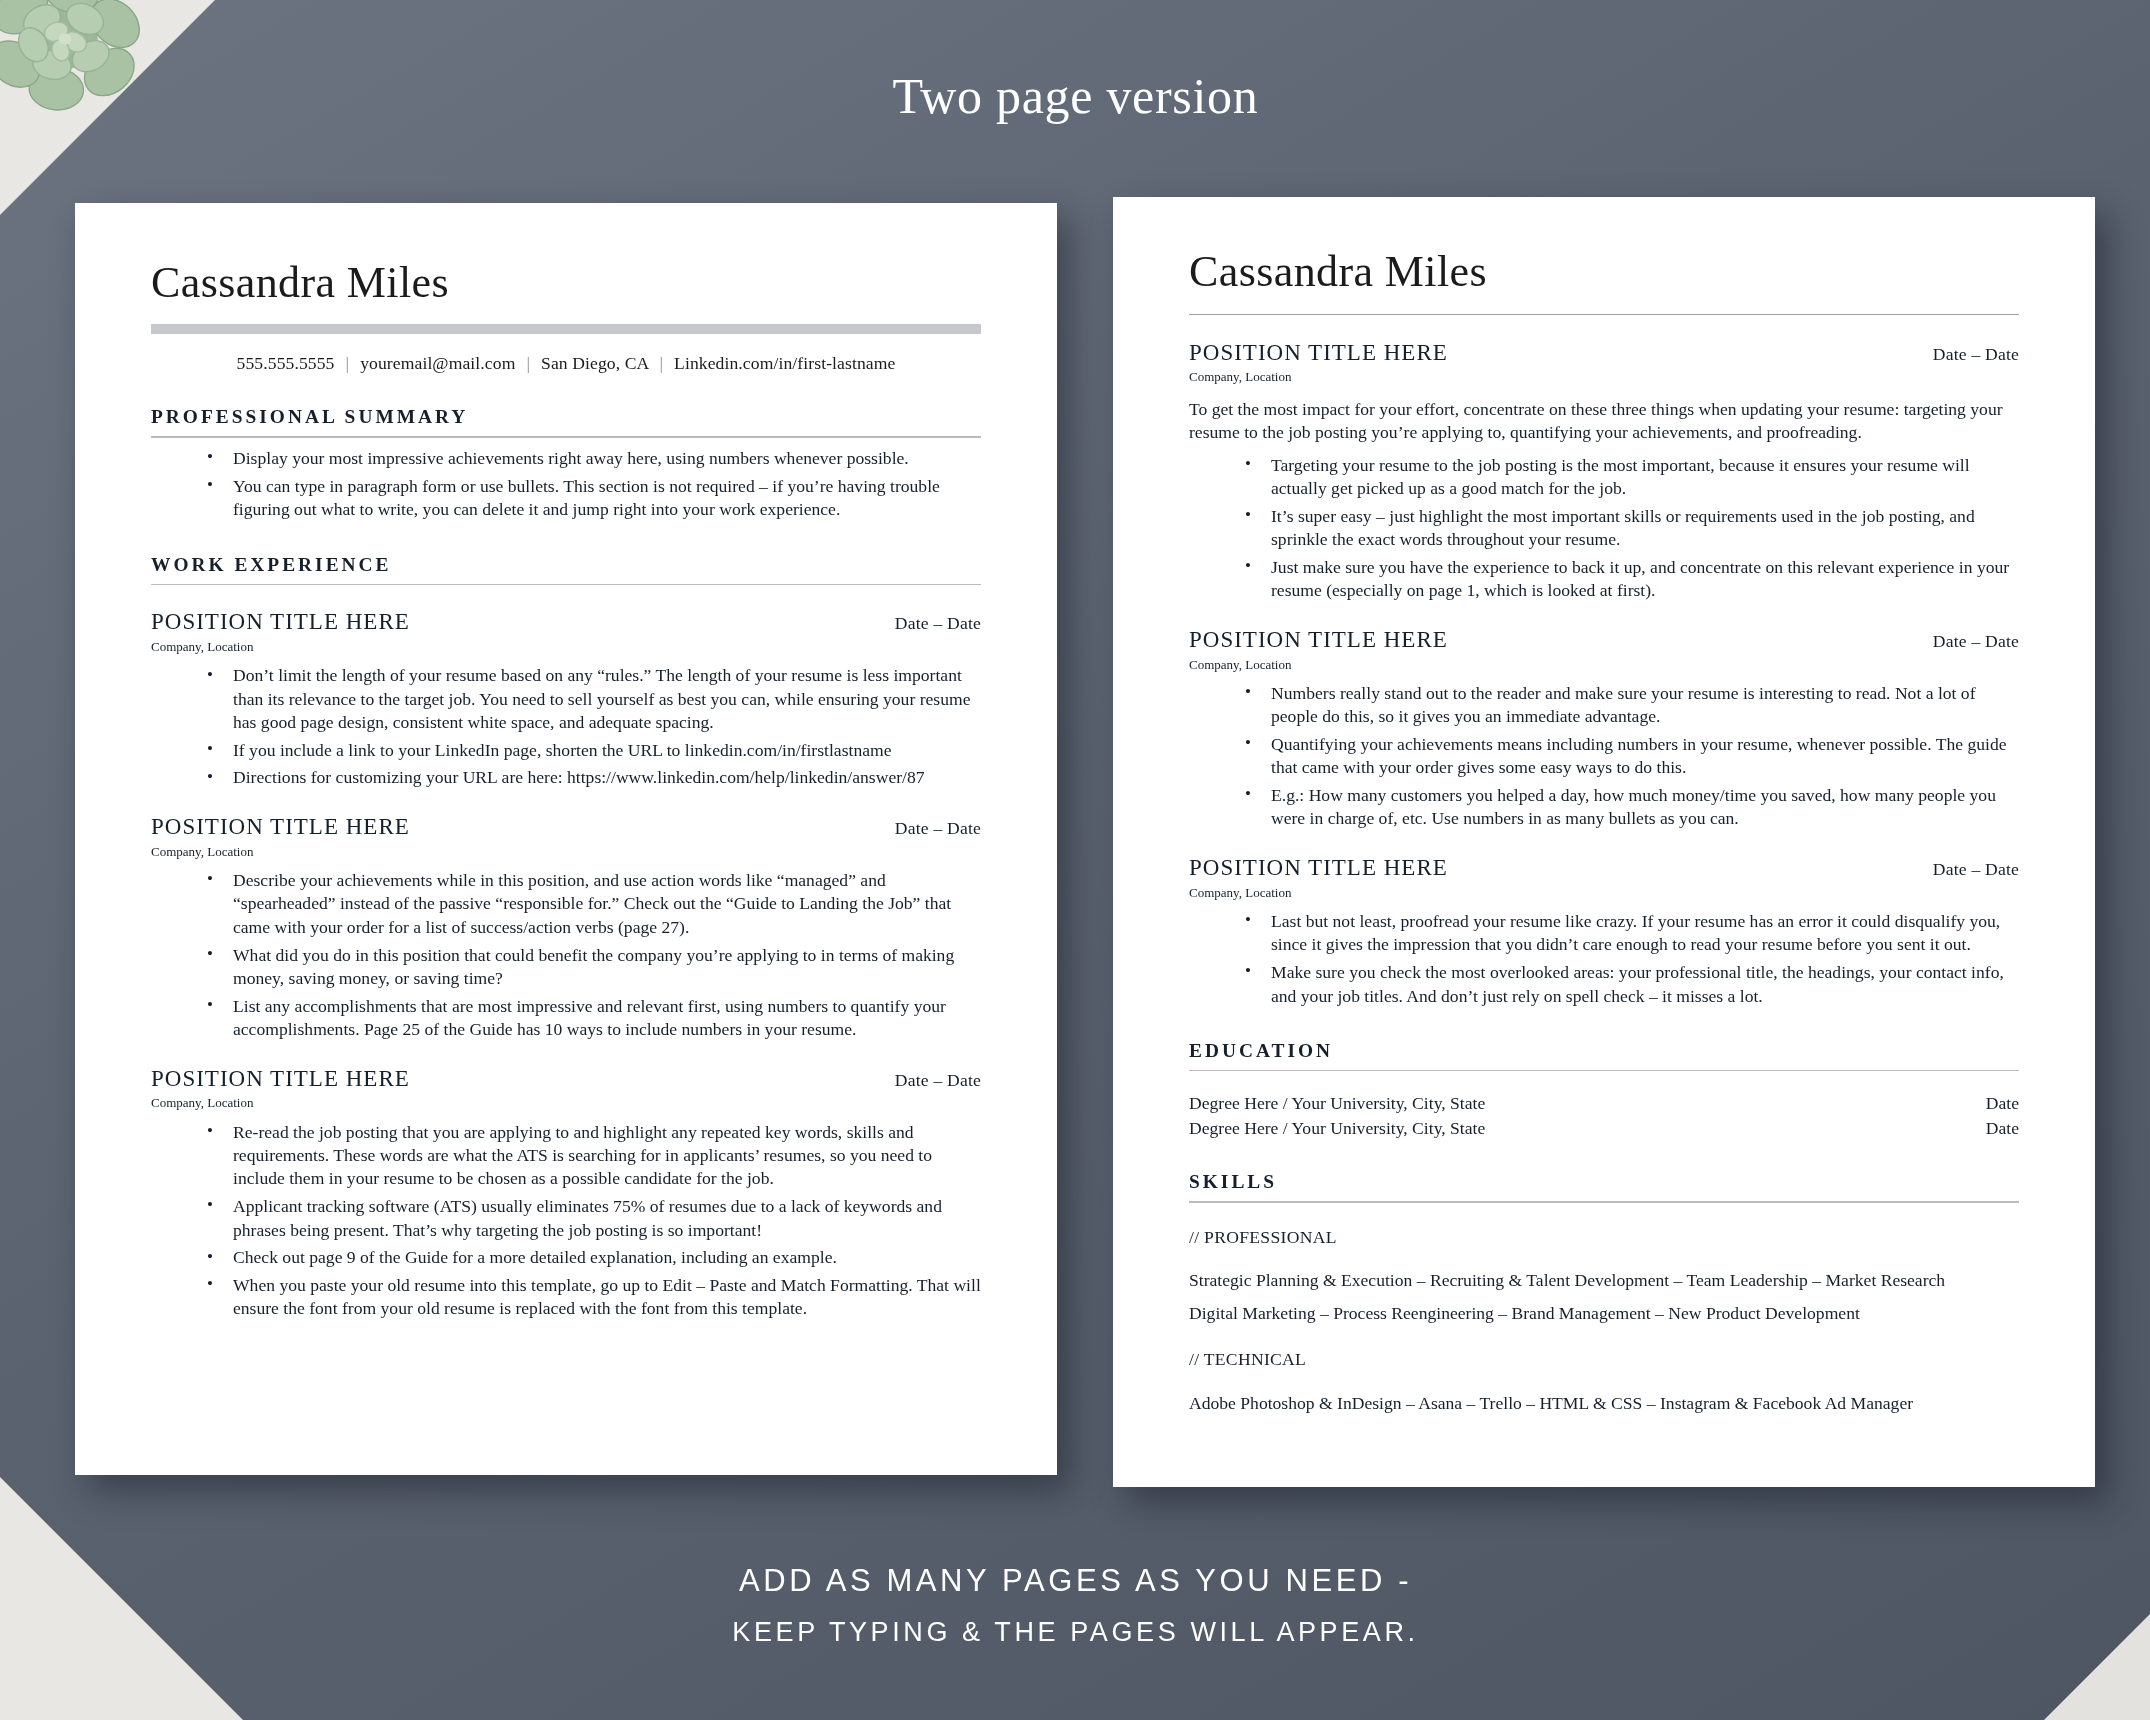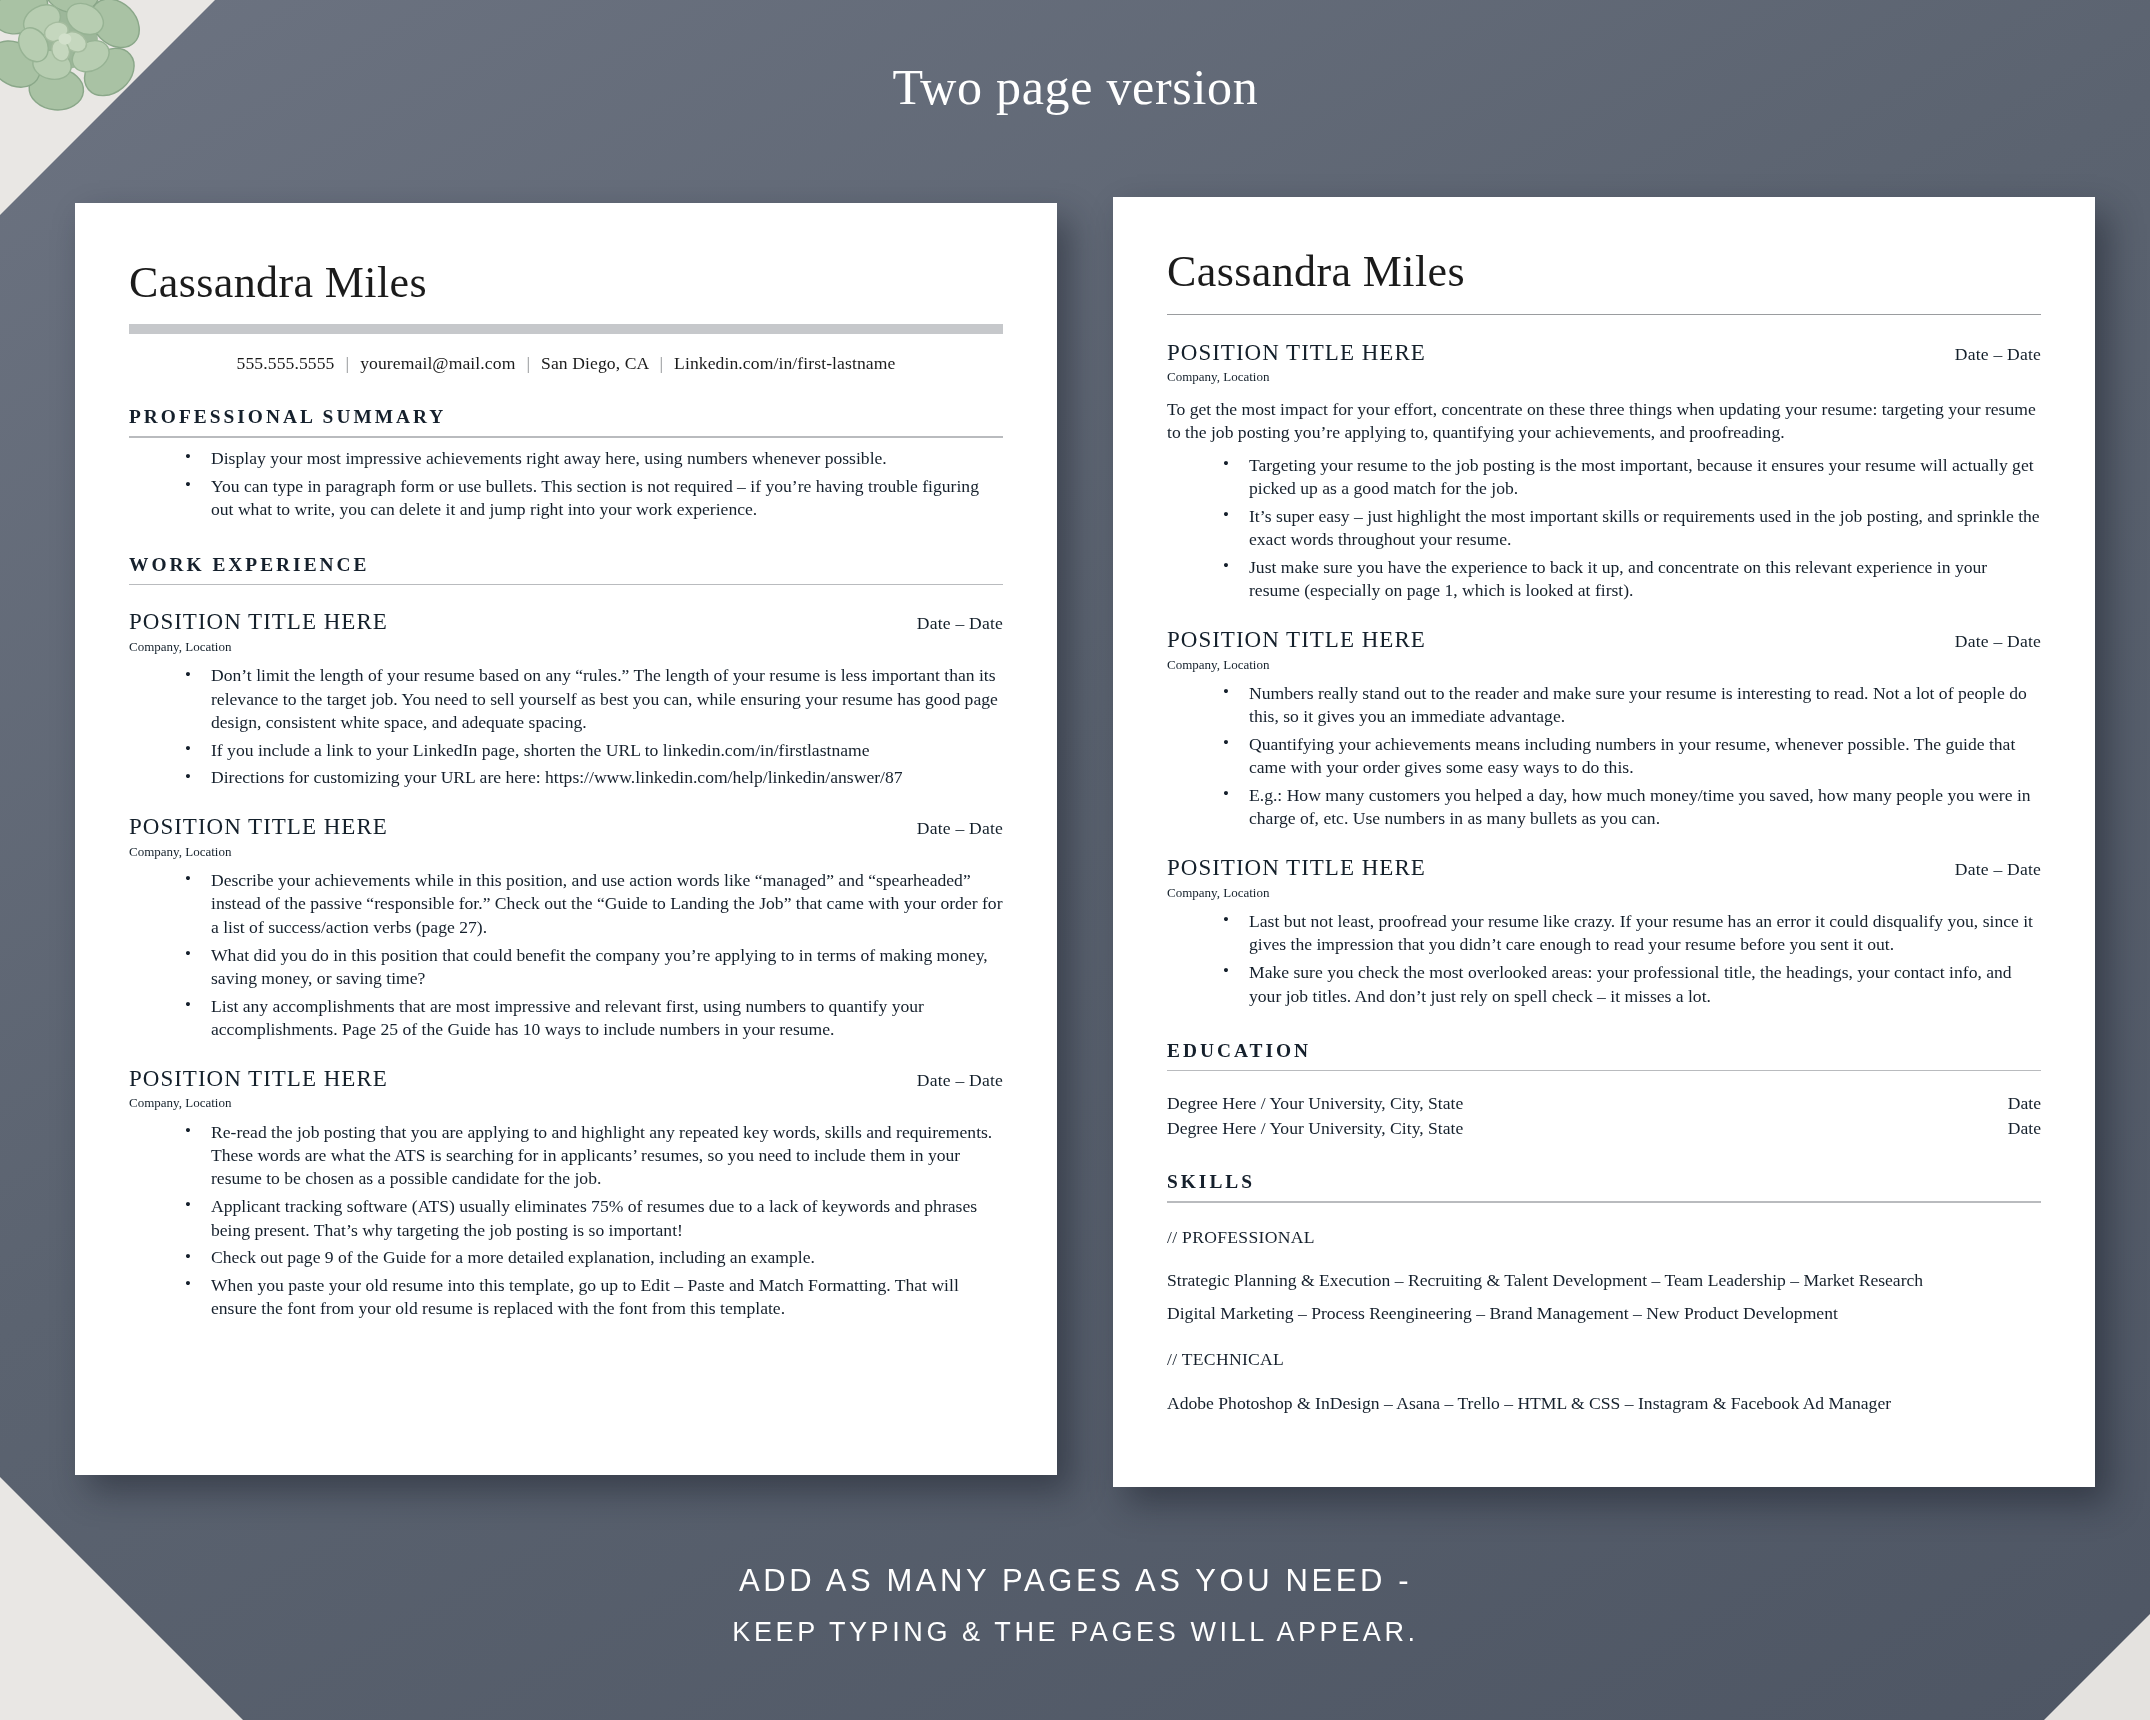--- a/index.html
+++ b/index.html
@@ -47,21 +47,21 @@
     position: absolute;
     top: -29px;
     left: -21.5px;
     width: 179px;
     height: 179px;
   }
 
   
   .headline {
     position: absolute;
-    top: 58px;
+    top: 67px;
     left: 0;
     width: 2151px;
     text-align: center;
     color: #ffffff;
     font-family: "Liberation Serif", serif;
     font-size: 50px;
     letter-spacing: 0.7px;
   }
 
   
@@ -99,21 +99,21 @@
     height: 1272px;
   }
   .page-right {
     left: 1113px;
     top: 197px;
     width: 982px;
     height: 1290px;
   }
 
   .page-inner {
-    padding: 0 54px;
+    padding: 0 76px;
     box-sizing: border-box;
   }
 
   
   .name {
     font-family: "Liberation Serif", serif;
     font-size: 44px;
     color: #1b1b1b;
     letter-spacing: 0.4px;
   }

